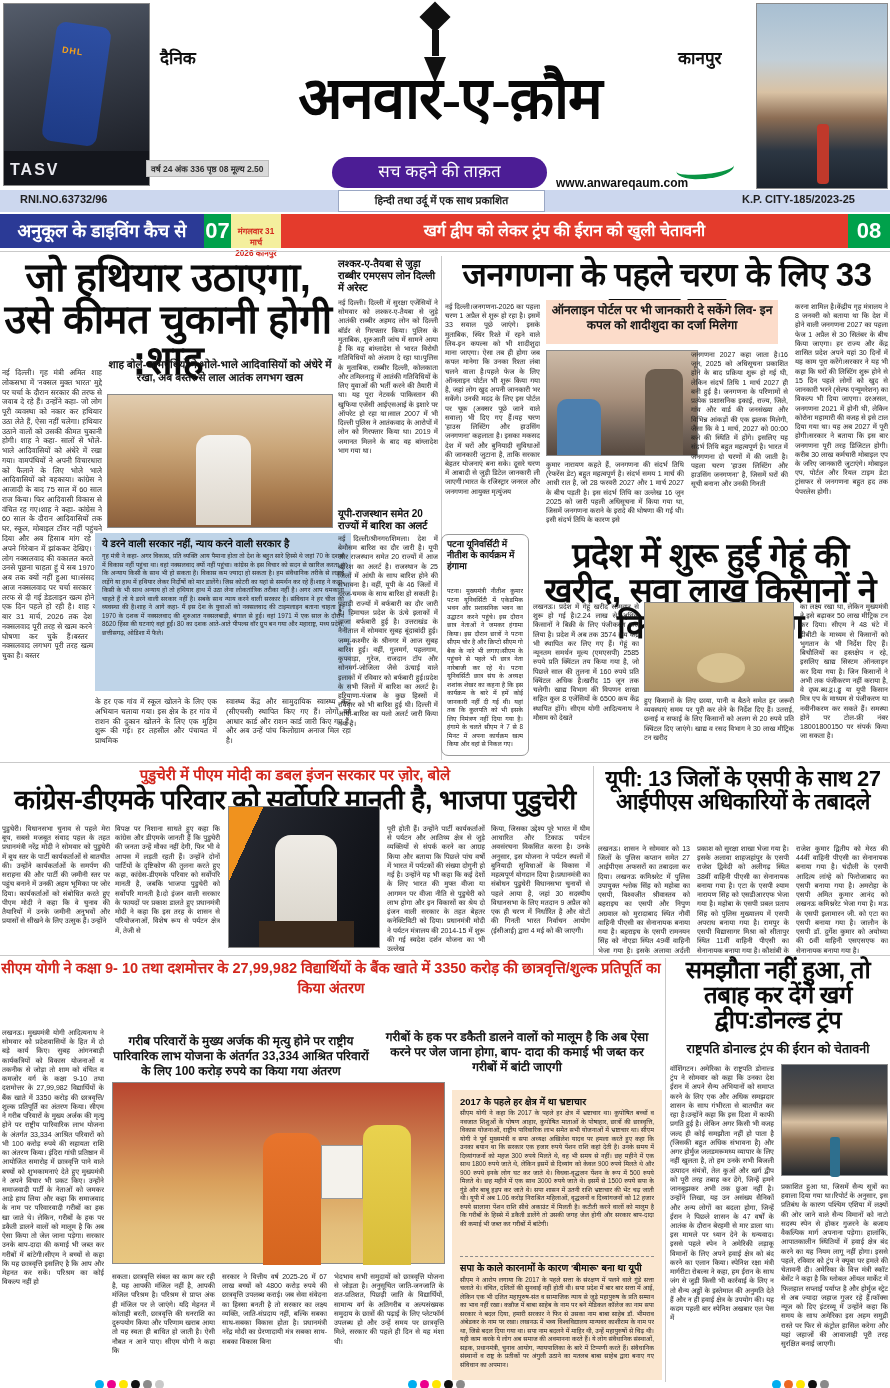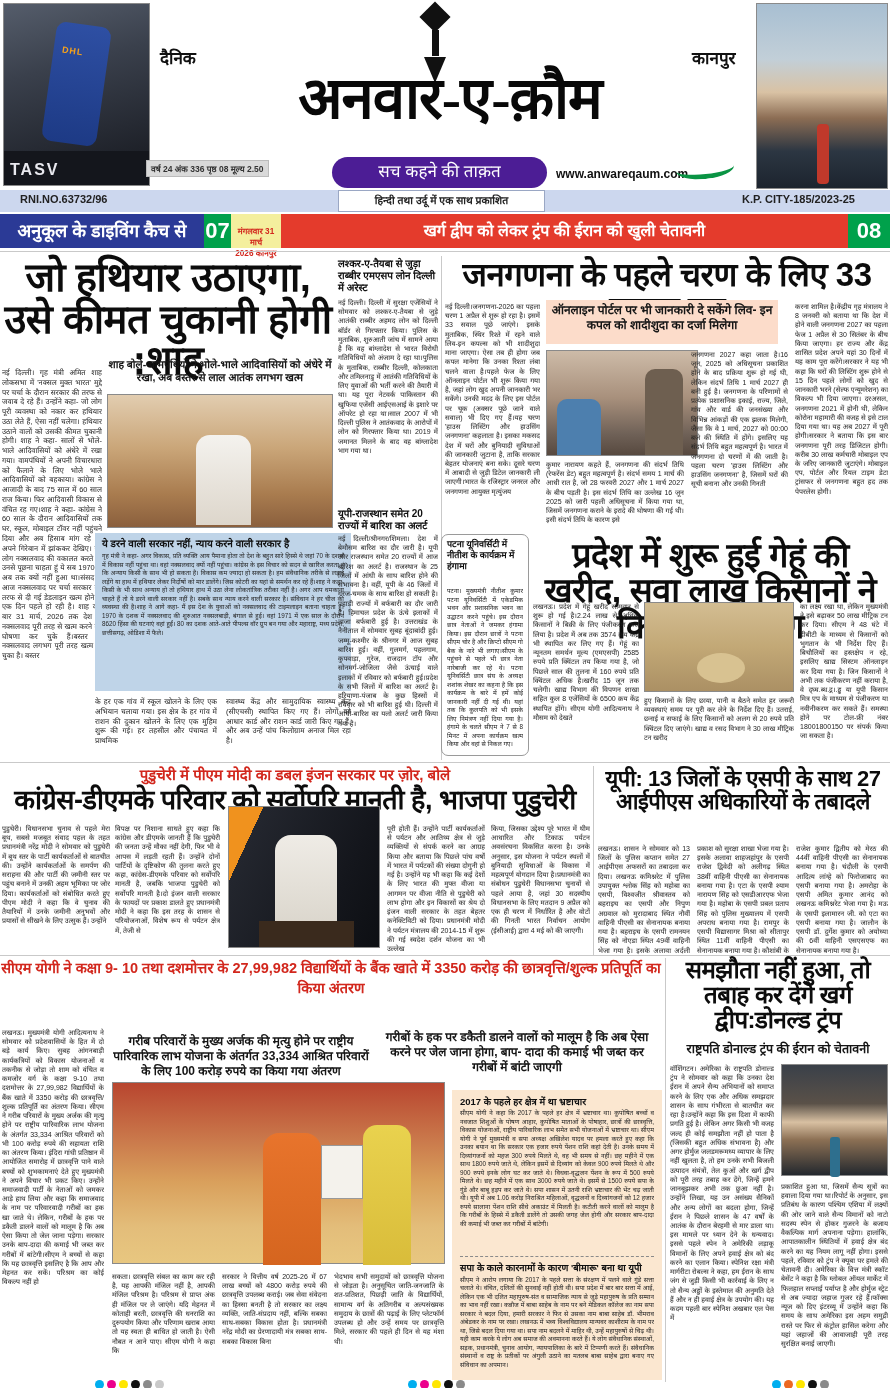--- a/index.html
+++ b/index.html
@@ -62,30 +62,30 @@
   </div>
 
   <div class="abs" style="left:160px;top:46px;font-size:17px;font-weight:bold;color:#111;">दैनिक</div>
 
   <div class="abs" style="left:412px;top:2px;width:46px;height:92px;">
     <div class="logo-diamond"></div>
     <div class="logo-stem"></div>
     <div class="logo-nib"></div>
   </div>
 
-  <div class="abs" style="left:692px;top:46px;font-size:17px;font-weight:bold;color:#111;">कानपुर</div>
+  <div class="abs" style="left:678px;top:46px;font-size:17px;font-weight:bold;color:#111;">कानपुर</div>
 
   <div class="abs" style="left:150px;top:56px;width:600px;text-align:center;font-size:58px;font-weight:900;
               letter-spacing:-1px;color:#080808;font-family:'Liberation Serif','DejaVu Serif',serif;">अनवार-ए-क़ौम</div>
 
   <div class="issue-chips" style="left:146px;top:160px;">वर्ष 24 अंक 336 पृष्ठ 08 मूल्य 2.50</div>
 
   <div class="tagline-pill" style="left:332px;top:157px;width:215px;height:31px;">सच कहने की ताक़त</div>
 
-  <div class="abs" style="left:556px;top:167px;font-size:12px;font-weight:bold;color:#111;">www.anwareqaum.com</div>
+  <div class="abs" style="left:556px;top:176px;font-size:12px;font-weight:bold;color:#111;">www.anwareqaum.com</div>
 
   <div class="swoosh" style="left:676px;top:158px;"></div>
 
   <div class="info-band" style="left:0;top:190px;width:890px;height:22px;"></div>
   <div class="abs" style="left:20px;top:193px;font-size:11px;font-weight:bold;color:#222;">RNI.NO.63732/96</div>
   <div class="pub-box" style="left:338px;top:190px;width:205px;height:20px;">हिन्दी तथा उर्दू में एक साथ प्रकाशित</div>
   <div class="abs" style="left:742px;top:193px;font-size:11px;font-weight:bold;color:#222;">K.P. CITY-185/2023-25</div>
 
   <div class="teaser" style="left:0;top:214px;width:204px;height:34px;background:#2b3a96;font-size:18px;line-height:34px;">
     <span>अनुकूल के डाइविंग कैच से रोहित आउट</span>

